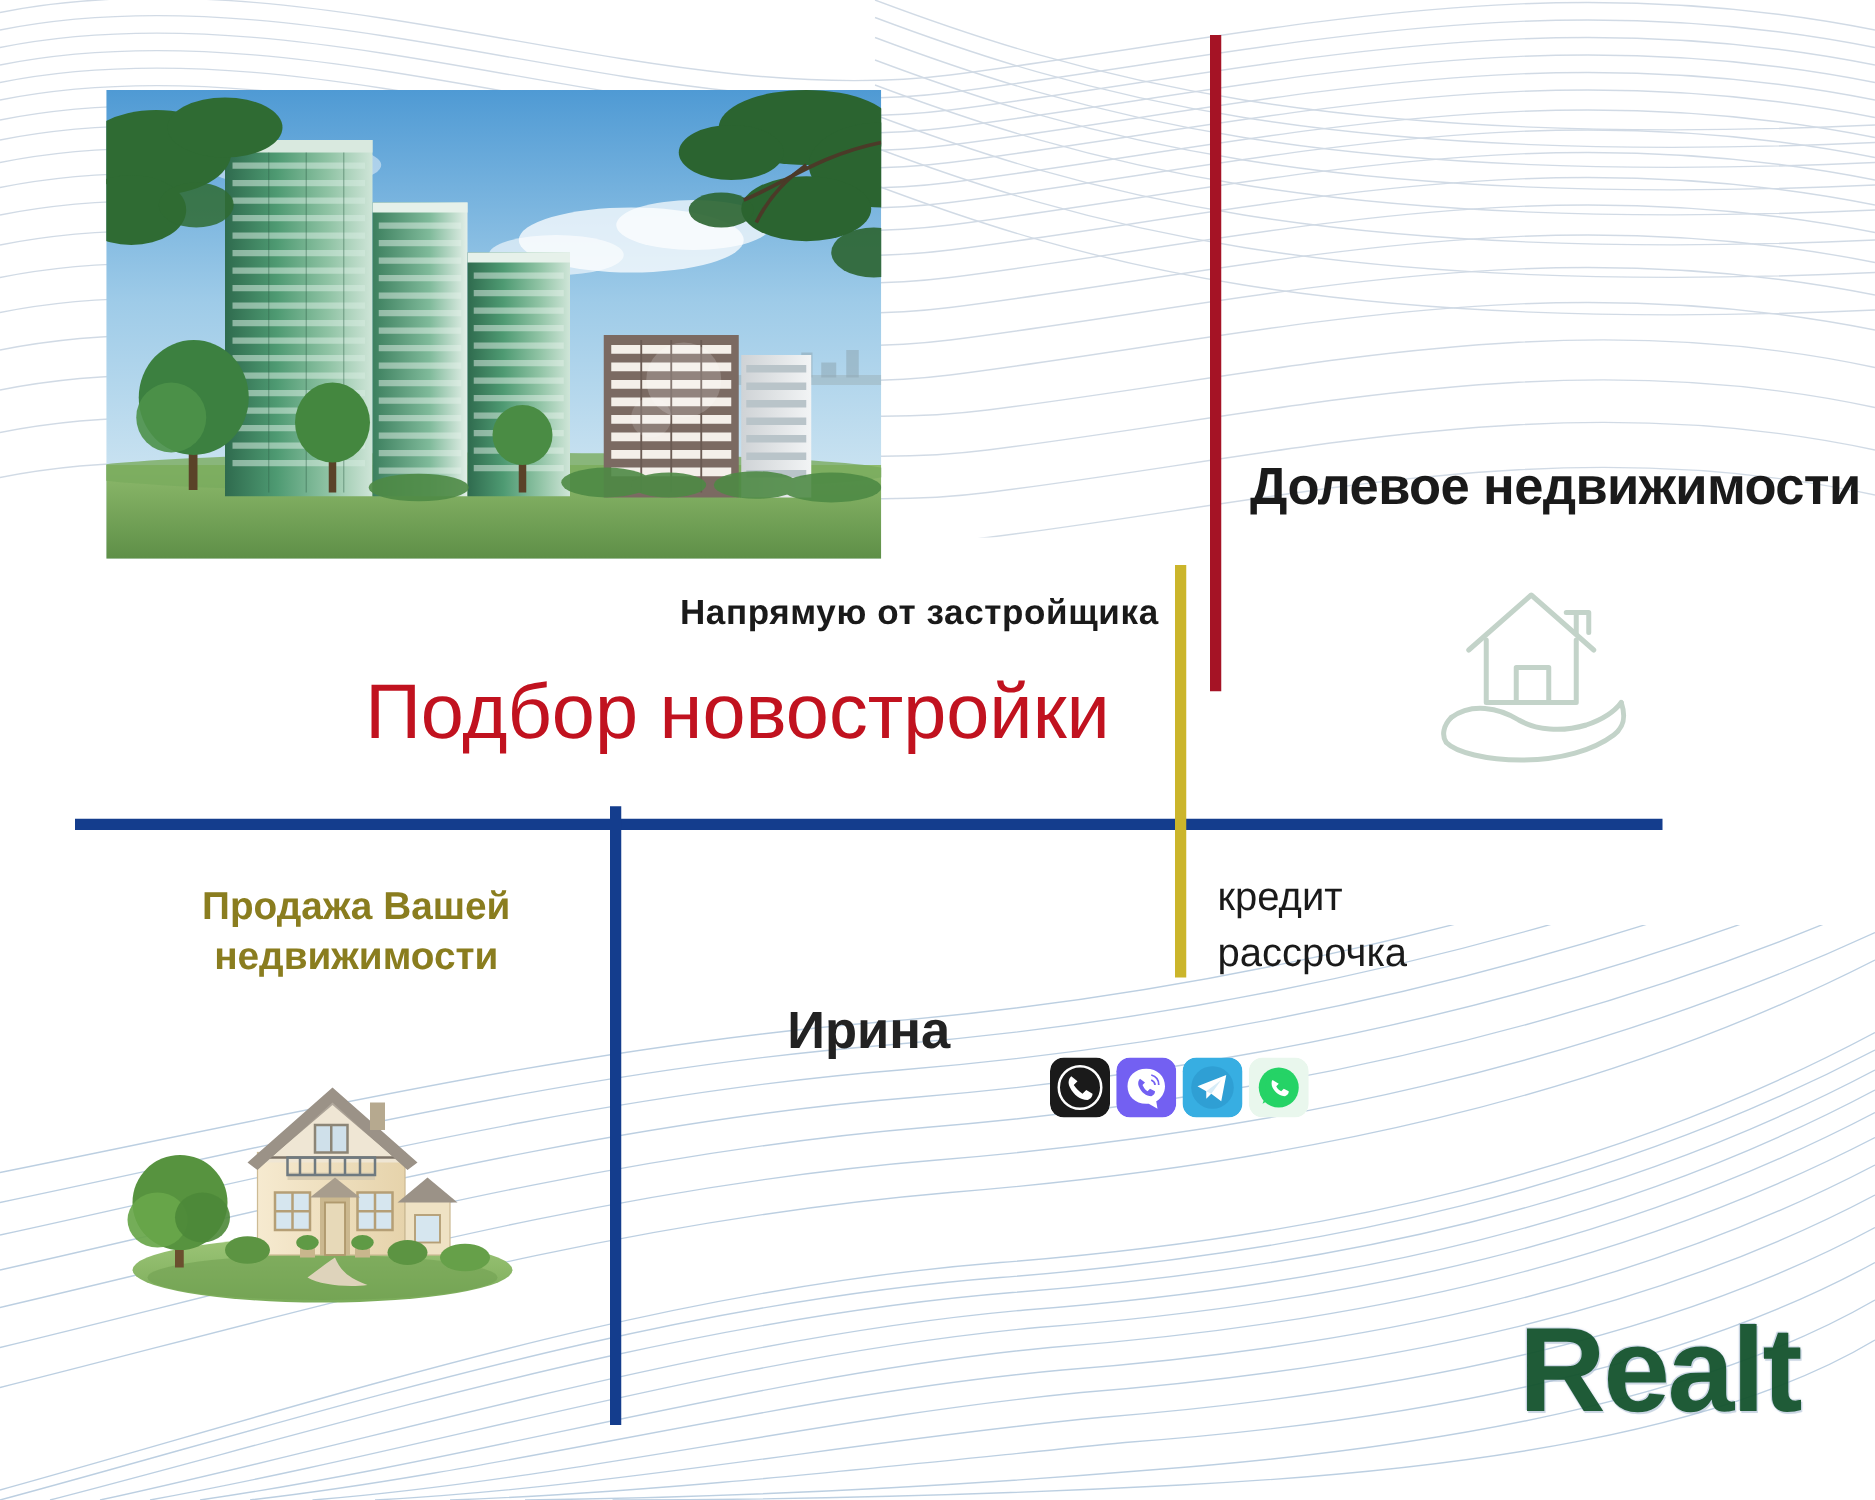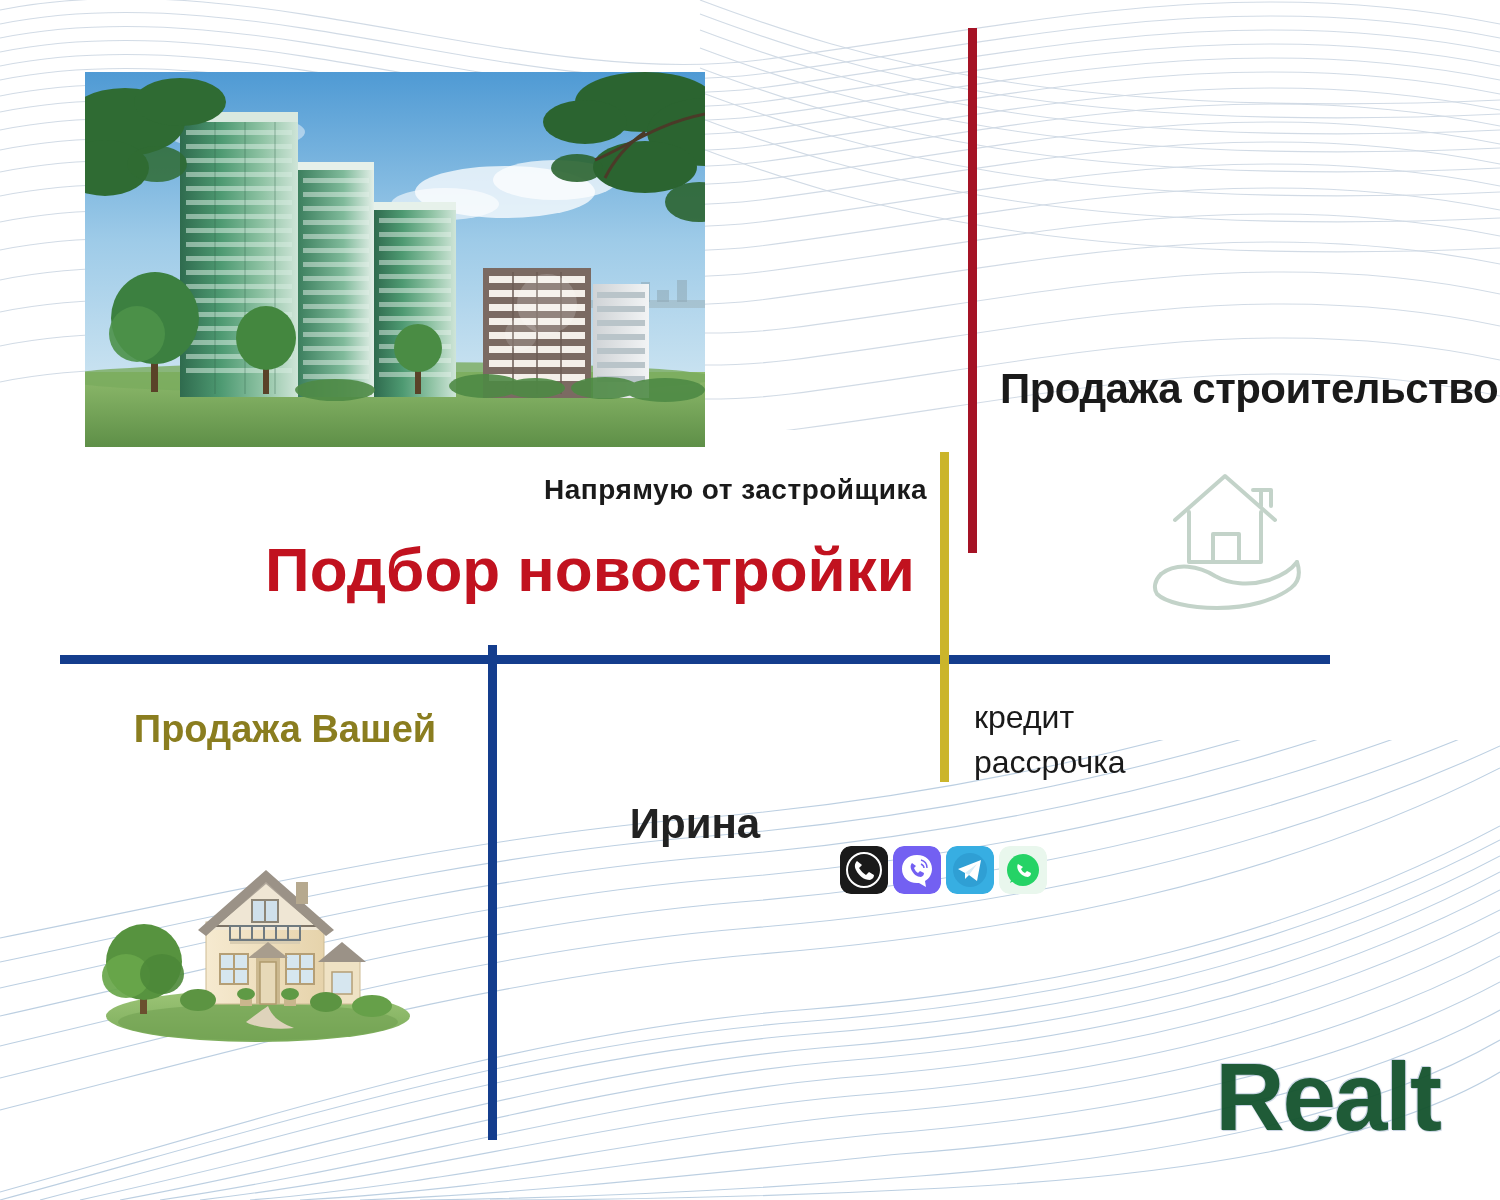--- a/index.html
+++ b/index.html
@@ -86,41 +86,41 @@
     letter-spacing: 0.5px;
     white-space: nowrap;
   }
   #title-main {
     position: absolute;
     left: 240px;
     top: 534px;
     width: 700px;
     text-align: center;
     font-size: 62px;
-    font-weight: bold;
+    font-weight: normal;
     color: #c1121f;
     white-space: nowrap;
   }
   #text-dolevoe {
     position: absolute;
     left: 1000px;
     top: 365px;
     font-size: 42px;
     font-weight: bold;
     color: #1a1a1a;
     white-space: nowrap;
     letter-spacing: -0.5px;
   }
   #text-sale {
     position: absolute;
     left: 110px;
     top: 705px;
     width: 350px;
     text-align: center;
-    font-size: 38px;
+    font-size: 31px;
     font-weight: bold;
     color: #8a7d1f;
     line-height: 1.28;
   }
   #text-name {
     position: absolute;
     left: 520px;
     top: 800px;
     width: 350px;
     text-align: center;
@@ -433,38 +433,39 @@
       <ellipse cx="580" cy="318" rx="40" ry="12"></ellipse>
       <ellipse cx="250" cy="318" rx="40" ry="11"></ellipse>
     </g>
 
     <circle cx="462" cy="232" r="30" fill="#ffffff" opacity="0.18"></circle>
     <circle cx="436" cy="262" r="16" fill="#ffffff" opacity="0.14"></circle>
   </svg>
 
   <div id="text-direct">Напрямую от застройщика</div>
   <div id="title-main">Подбор новостройки</div>
-  <div id="text-dolevoe">Продажа строительство</div>
+  <div id="text-dolevoe">Долевое недвижимости</div>
 
   <svg id="icon-house-hand" viewBox="0 0 160 165">
     <g fill="none" stroke="#c3d3c9" stroke-width="4" stroke-linecap="round" stroke-linejoin="round">
 
       <path d="M30,70 L80,26 L130,70"></path>
       <path d="M44,62 L44,112 L116,112 L116,62"></path>
       <path d="M116,40 L116,56"></path>
       <path d="M108,40 L126,40 L126,56"></path>
       <rect x="68" y="84" width="26" height="28"></rect>
 
       <path d="M16,124 C32,112 54,116 70,126 C84,134 104,136 124,130 C136,126 146,120 152,112"></path>
       <path d="M16,124 C10,130 8,138 12,144 C20,152 44,158 72,158 C104,158 130,150 146,138 C154,132 156,124 152,112"></path>
     </g>
   </svg>
 
   <div id="text-sale">
     <div>Продажа Вашей</div>
+    <div>недвижимости</div>
   </div>
 
   <svg id="img-cottage" viewBox="0 0 350 215" preserveAspectRatio="none">
     <defs>
       <linearGradient id="lawn" x1="0" y1="0" x2="0" y2="1">
         <stop offset="0%" stop-color="#9dc577"></stop>
         <stop offset="100%" stop-color="#7aab59"></stop>
       </linearGradient>
       <linearGradient id="wall" x1="0" y1="0" x2="1" y2="0">
         <stop offset="0%" stop-color="#f6ead0"></stop>

